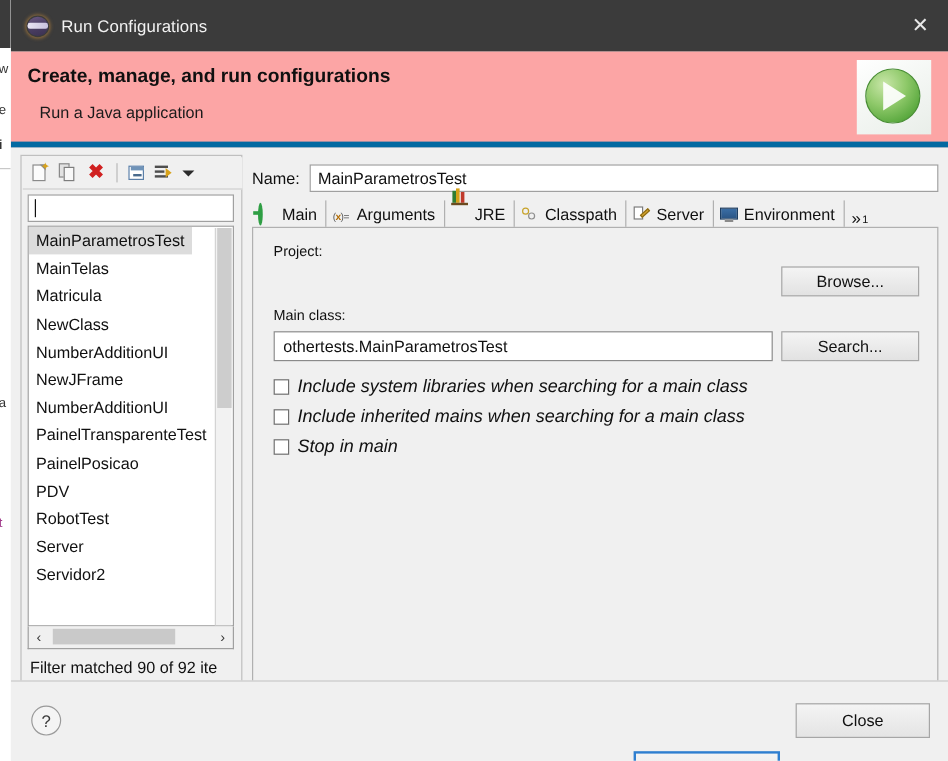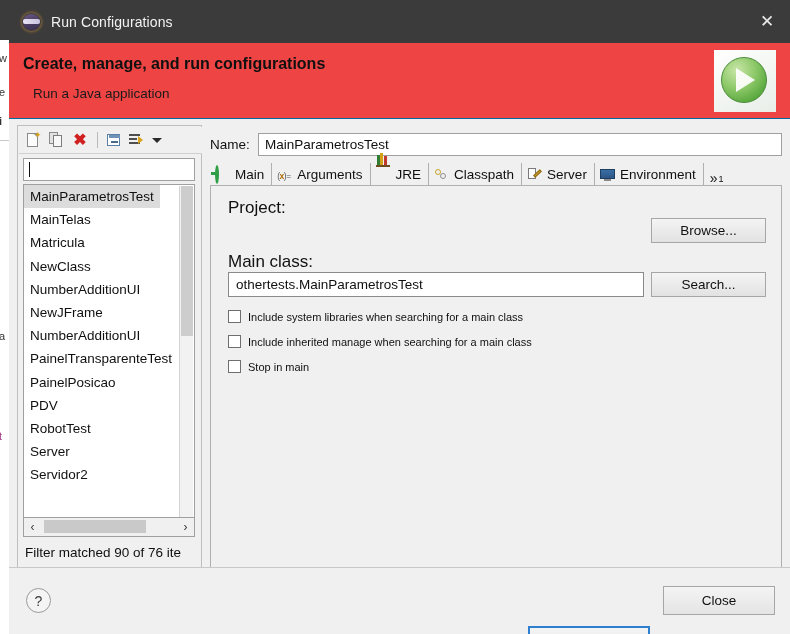--- a/index.html
+++ b/index.html
@@ -99,22 +99,22 @@
     display: flex; align-items: center; justify-content: center;
     color: #e8e8e8;
     font-size: 17px;
     line-height: 1;
   }
 
   
   #header {
     position: relative;
     height: 75px;
-    background: #ef4444;
-    border-bottom: 1px solid #0369a1;
+    background: #fca5a5;
+    border-bottom: 5px solid #0369a1;
   }
   #header-title {
     position: absolute;
     left: 14px; top: 12px;
     font-size: 16px;
     font-weight: bold;
     color: #101010;
   }
   #header-sub {
     position: absolute;
@@ -561,21 +561,21 @@
     position: absolute;
     left: 0; top: 58px;
     width: 572px;
     height: 439px;
     background: #f0f0f0;
     border: 1px solid #b0b0b0;
     box-sizing: border-box;
   }
   .field-label {
     position: absolute;
-    font-size: 17px;
+    font-size: 12px;
     color: #101010;
   }
   .text-field {
     position: absolute;
     height: 25px;
     background: #ffffff;
     border: 1px solid #8a8a8a;
     box-sizing: border-box;
     display: flex;
     align-items: center;
@@ -591,23 +591,24 @@
     box-sizing: border-box;
     display: flex;
     align-items: center;
     justify-content: center;
     font-size: 13.5px;
     color: #101010;
   }
   .cbx-row {
     position: absolute;
     display: flex;
-    align-items: flex-end;
-    font-size: 11px;
-    color: #101010;
+    align-items: center;
+    font-size: 15px;
+    color: #101010;
+    font-style: italic;
   }
   .cbx {
     width: 13px; height: 13px;
     border: 1px solid #6f6f6f;
     background: #ffffff;
     box-sizing: border-box;
     margin-right: 7px;
     flex: none;
   }
 
@@ -762,21 +763,21 @@
           <span class="thumb"></span>
         </div>
       </div>
 
       <div id="list-hscroll">
         <span class="arr left">‹</span>
         <span class="hthumb"></span>
         <span class="arr right">›</span>
       </div>
 
-      <div id="filter-status">Filter matched 90 of 76 ite</div>
+      <div id="filter-status">Filter matched 90 of 92 ite</div>
     </div>
 
     <div id="right-col">
 
       <div id="name-row">
         <span id="name-label">Name:</span>
         <span id="name-input">MainParametrosTest</span>
       </div>
 
       <div id="tabs">
@@ -817,21 +818,21 @@
         <span class="field-label" style="left:17px; top:66px">Main class:</span>
         <span class="text-field" style="left:17px; top:86px; width:416px">othertests.MainParametrosTest</span>
         <span class="btn" style="left:440px; top:86px; width:115px">Search...</span>
 
         <span class="cbx-row" style="left:17px; top:124px">
           <span class="cbx"></span>
           <span>Include system libraries when searching for a main class</span>
         </span>
         <span class="cbx-row" style="left:17px; top:149px">
           <span class="cbx"></span>
-          <span>Include inherited manage when searching for a main class</span>
+          <span>Include inherited mains when searching for a main class</span>
         </span>
         <span class="cbx-row" style="left:17px; top:174px">
           <span class="cbx"></span>
           <span>Stop in main</span>
         </span>
       </div>
 
       <div id="btn-revert">Revert</div>
       <div id="btn-apply">Apply</div>
     </div>

